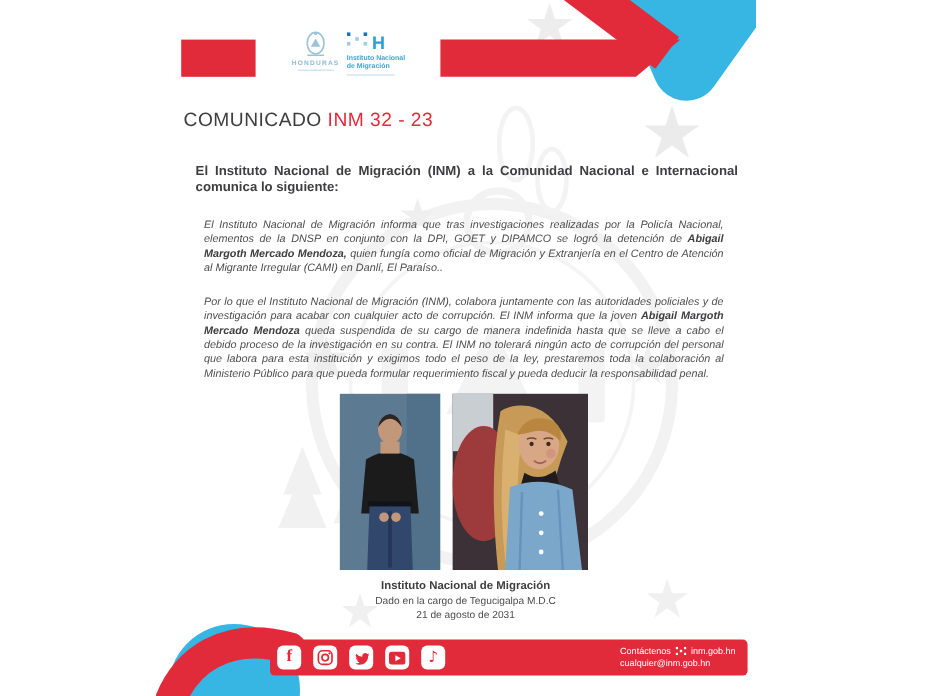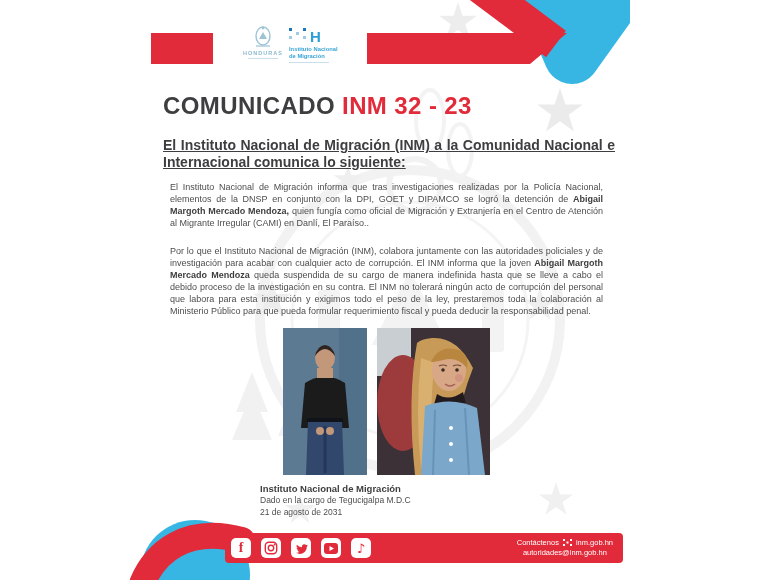--- a/index.html
+++ b/index.html
@@ -17,51 +17,51 @@
   .logo-hn .lbl{font-size:5.5px;font-weight:bold;letter-spacing:1px;color:#8db9cf;margin-top:1px;}
   .logo-hn .ln{width:30px;height:1px;background:#c9dfec;margin:2px auto 0;}
   .logo-inm{position:absolute;left:289px;top:28px;width:72px;z-index:2;}
   .logo-inm .mark{display:flex;align-items:flex-end;gap:3px;height:16px;}
   .logo-inm .h{font-size:15px;font-weight:bold;color:#2d9fd6;line-height:14px;}
   .logo-inm .nm{font-size:5.8px;font-weight:bold;color:#3aa4d5;line-height:1.25;margin-top:2px;}
   .logo-inm .ln{width:40px;height:1px;background:#c9dfec;margin-top:2px;}
   .dots svg{display:inline-block}
 
   
-  .title{position:absolute;left:163px;top:92px;font-size:24px;font-weight:bold;letter-spacing:.4px;
+  .title{position:absolute;left:153px;top:92px;font-size:16px;font-weight:normal;letter-spacing:.4px;
          color:#3e3e40;z-index:2;white-space:nowrap;}
   .title .code{color:#e22b3a;}
 
   
-  .intro{position:absolute;left:163px;top:137px;width:452px;font-size:14px;font-weight:bold;
-         color:#3e3e40;text-align:justify;line-height:1.2;z-index:2;text-decoration:underline;}
+  .intro{position:absolute;left:163px;top:137px;width:452px;font-size:11px;font-weight:bold;
+         color:#3e3e40;text-align:justify;line-height:1.2;z-index:2;}
   .para{position:absolute;left:170px;width:433px;font-size:9px;color:#4d4d4f;
-        text-align:justify;line-height:1.33;z-index:2;}
+        text-align:justify;line-height:1.33;z-index:2;font-style:italic;}
   .p1{top:182px;} .p2{top:246px;}
   .para b{color:#3e3e40;}
 
   
   .photo{position:absolute;top:328px;z-index:2;}
   .photo-l{left:283px;} .photo-r{left:377px;}
 
   
-  .closing{position:absolute;left:260px;top:483px;width:256px;text-align:left;z-index:2;}
+  .closing{position:absolute;left:260px;top:483px;width:256px;text-align:center;z-index:2;}
   .closing .org{font-size:9.5px;font-weight:bold;color:#3e3e40;}
   .closing .sub{font-size:8.5px;color:#4d4d4f;line-height:1.45;}
 
   
   .corner-bl{position:absolute;left:130px;top:500px;z-index:1;}
   .footer-bar{position:absolute;left:225px;top:533px;width:398px;height:30px;background:#e22b3a;
               border-radius:8px 4px 4px 4px;display:flex;align-items:center;z-index:3;}
   .socials{display:flex;gap:10px;margin-left:6px;}
   .tile{width:20px;height:20px;background:#ffffff;border-radius:5px;display:flex;
         align-items:center;justify-content:center;color:#e22b3a;cursor:pointer;}
   .tile .fb{font-weight:bold;font-size:14px;font-family:"Liberation Serif",serif;}
   .tile .note{font-family:"DejaVu Sans",sans-serif;font-size:13px;font-weight:bold;}
-  .contact{margin-left:auto;margin-right:10px;color:#ffffff;font-size:7.5px;line-height:1.4;text-align:center;}
+  .contact{margin-left:auto;margin-right:10px;color:#ffffff;font-size:7.5px;line-height:1.4;text-align:left;}
   .contact .row1{display:flex;align-items:center;gap:4px;}
 </style>
 </head>
 <body>
 
 <div class="canvas">
 
   <svg class="watermark" width="773" height="580">
     <defs>
       <path id="star" d="M0,-1 L0.224,-0.309 L0.951,-0.309 L0.363,0.118 L0.588,0.809 L0,0.382 L-0.588,0.809 L-0.363,0.118 L-0.951,-0.309 L-0.224,-0.309 Z"></path>
@@ -213,17 +213,17 @@
           <svg width="9" height="7" viewBox="0 0 9 7">
               <rect x="0" y="0" width="2" height="2" fill="#ffffff"></rect>
               <rect x="3.5" y="2.5" width="2" height="2" fill="#ffffff"></rect>
               <rect x="7" y="0" width="2" height="2" fill="#ffffff"></rect>
               <rect x="0" y="5" width="2" height="2" fill="#ffffff"></rect>
               <rect x="7" y="5" width="2" height="2" fill="#ffffff"></rect>
             </svg>
         </span>
         <span>inm.gob.hn</span>
       </div>
-      <div>autoridades@inm.gob.hn</div>
+      <div>cualquier@inm.gob.hn</div>
     </div>
   </div>
 
 </div>
 
 </body></html>

